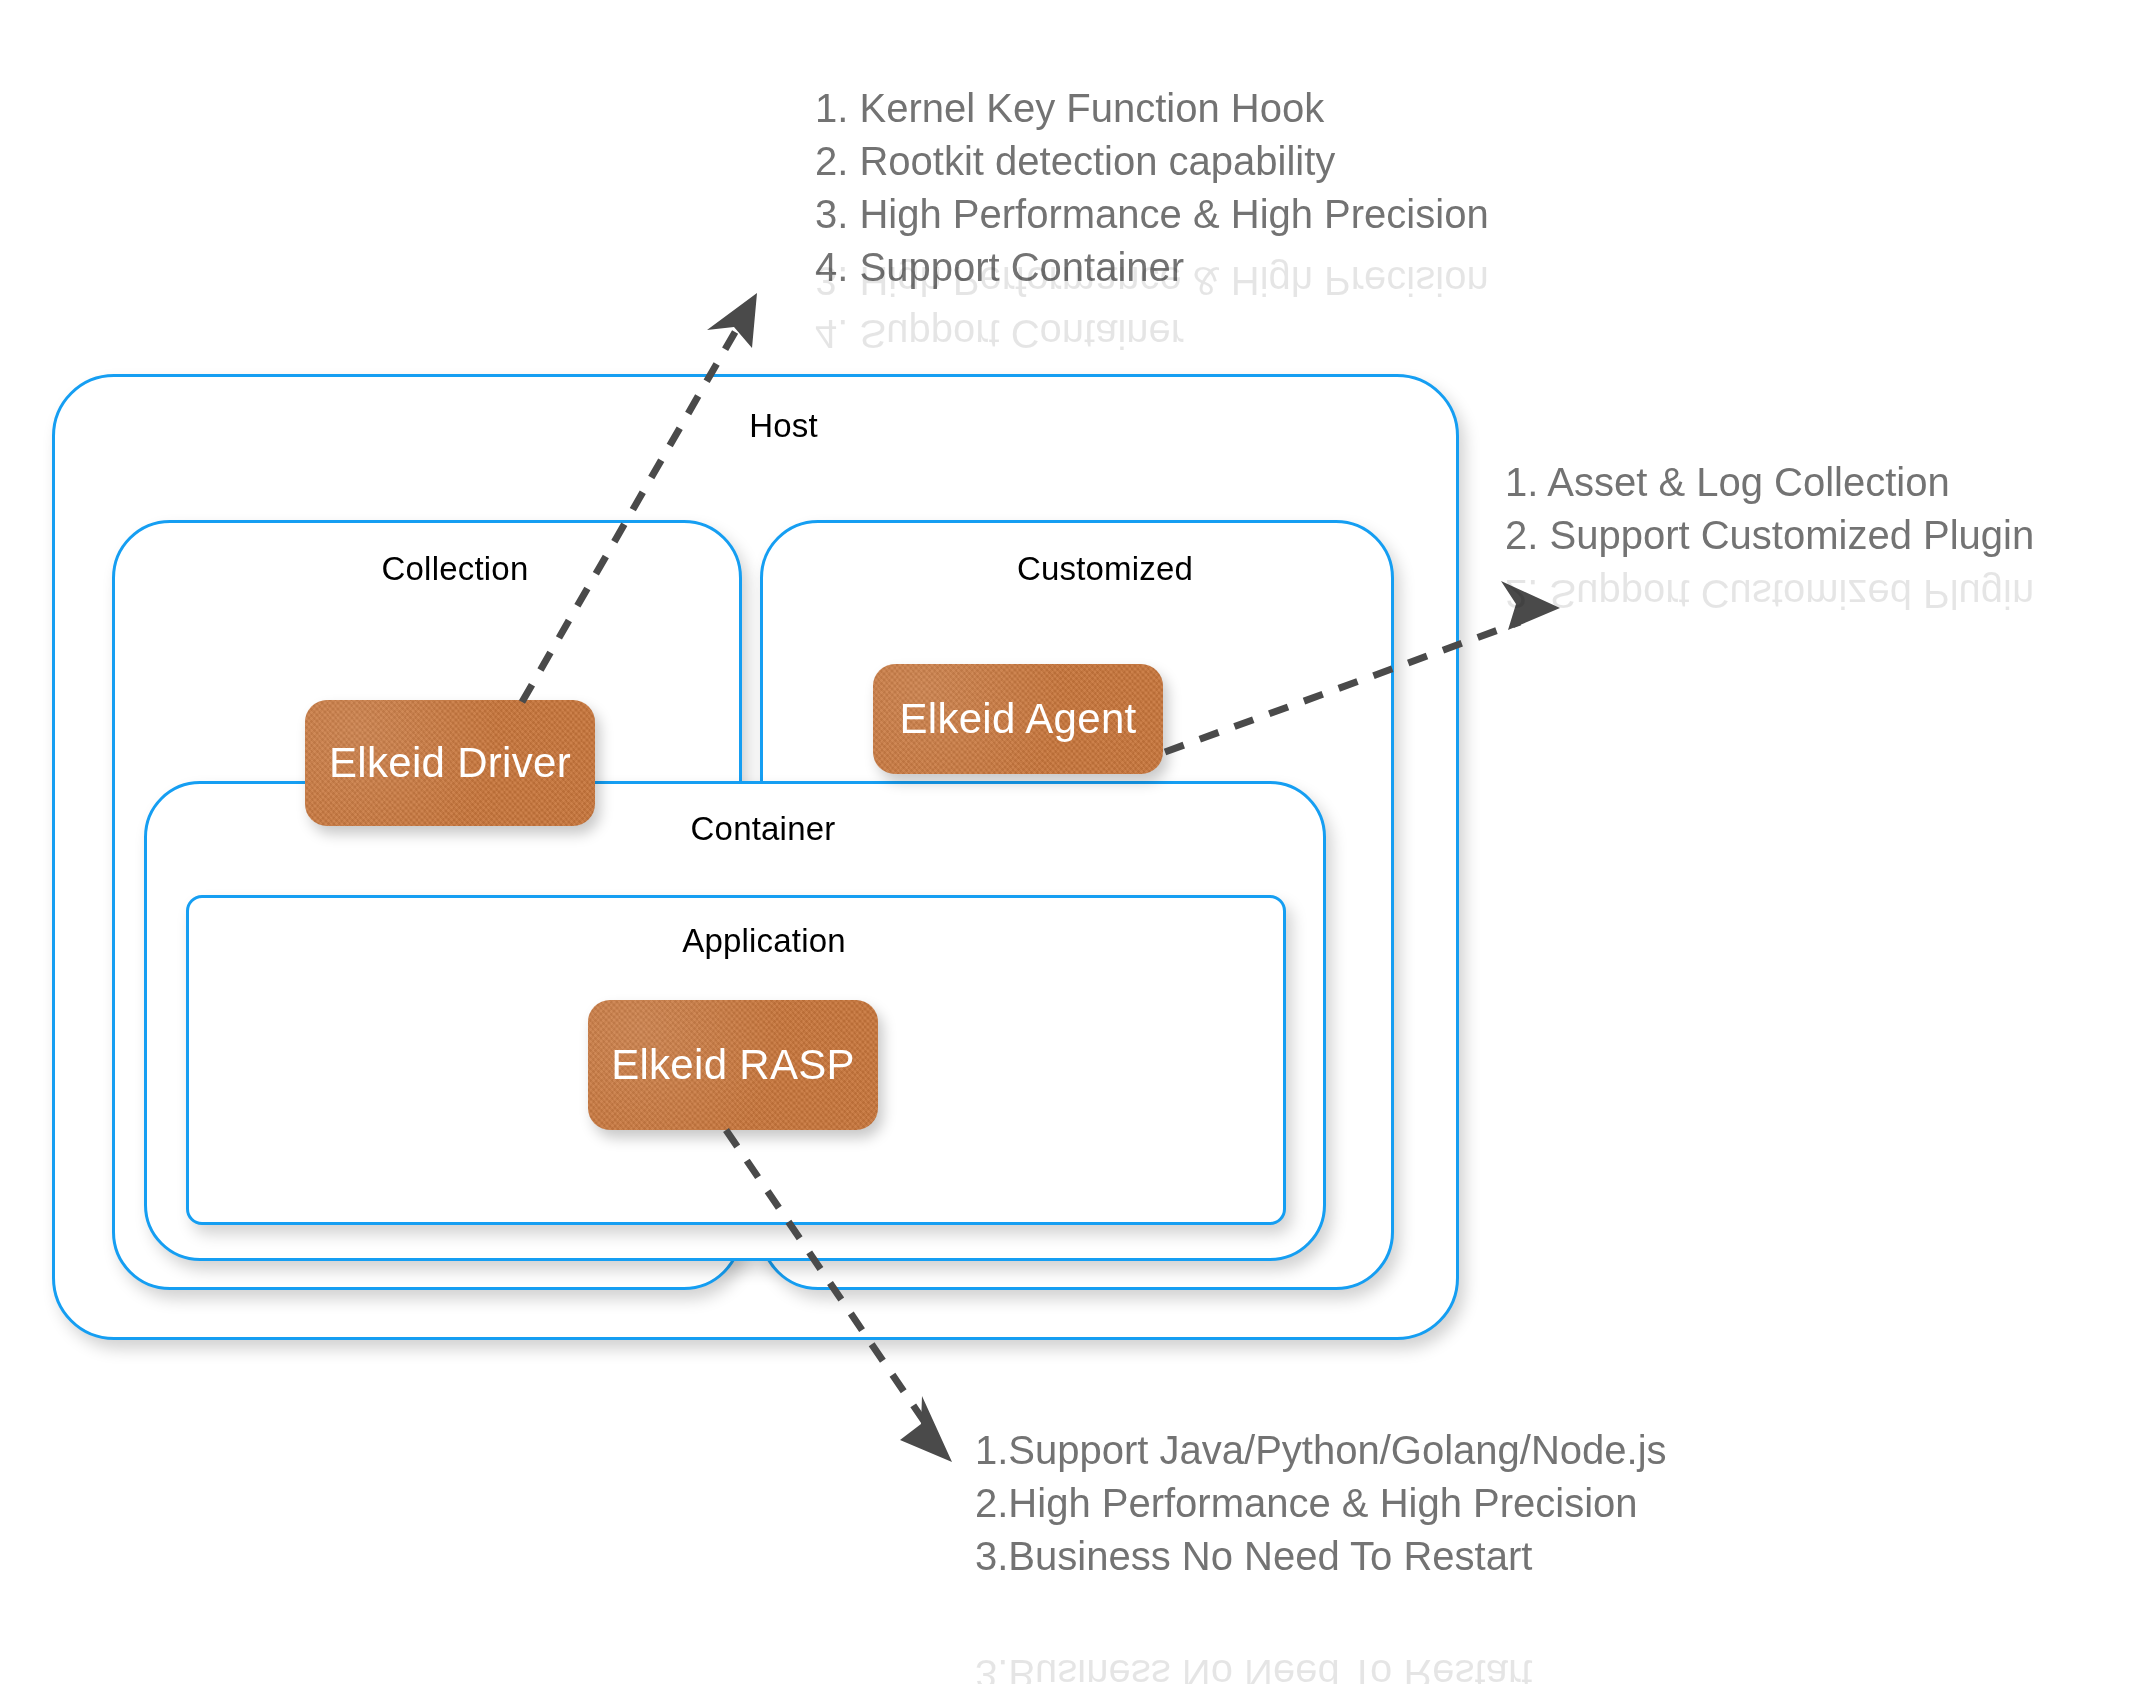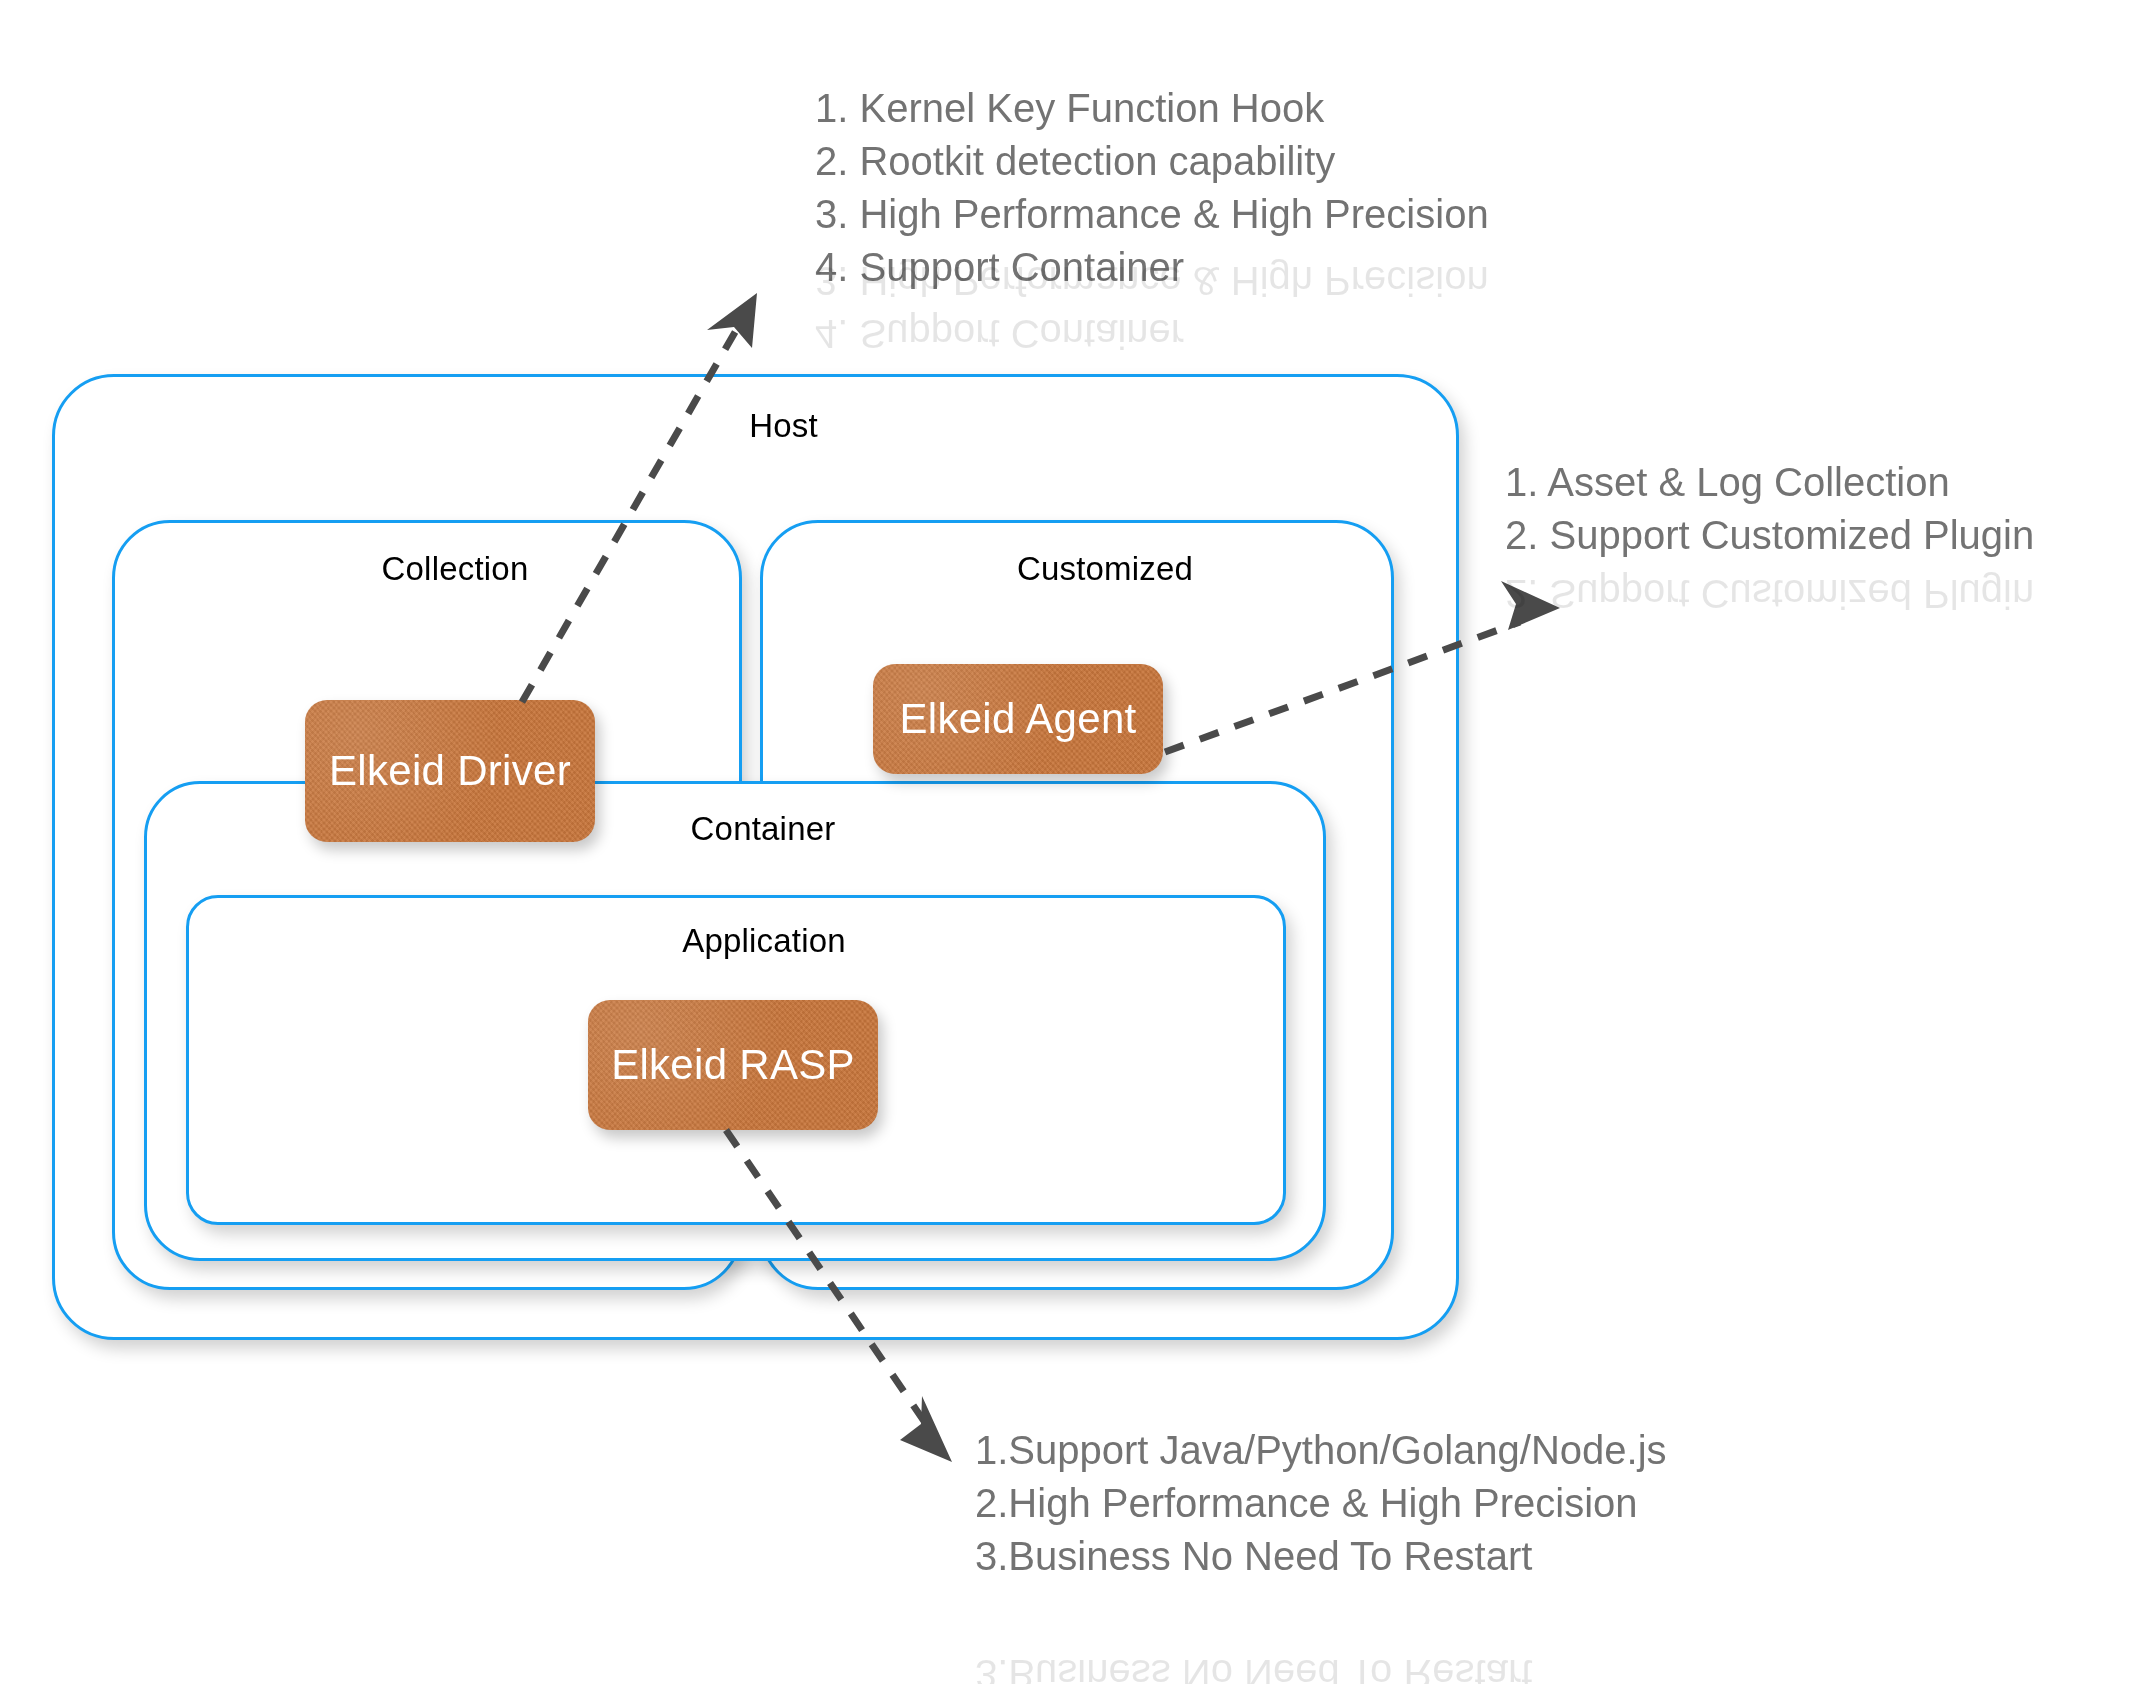--- a/index.html
+++ b/index.html
@@ -42,21 +42,21 @@
     color: #000000;
     letter-spacing: 0.2px;
     white-space: nowrap;
     margin-left: 28px;
   }
 
   #host-box      { left: 52px;  top: 374px;  width: 1407px; height: 966px; border-radius: 62px; }
   #kernel-box    { left: 112px; top: 520px;  width: 630px;  height: 770px; border-radius: 58px; }
   #user-box      { left: 760px; top: 520px;  width: 634px;  height: 770px; border-radius: 58px; }
   #container-box { left: 144px; top: 781px;  width: 1182px; height: 480px; border-radius: 56px; }
-  #application-box { left: 186px; top: 895px; width: 1100px; height: 330px; border-radius: 32px; }
+  #application-box { left: 186px; top: 895px; width: 1100px; height: 330px; border-radius: 16px; }
 
   
   #host-box > .box-label { top: 30px; }
   #kernel-box > .box-label { top: 27px; }
   #user-box > .box-label { top: 27px; }
   #container-box > .box-label { top: 26px; }
   #application-box > .box-label { top: 24px; }
 
   
   .component {
@@ -70,21 +70,21 @@
       repeating-linear-gradient(131deg, rgba(255,255,255,0.035) 0 2px, rgba(0,0,0,0.035) 2px 4px);
     box-shadow: 5px 8px 14px rgba(0,0,0,0.22);
     display: flex;
     align-items: center;
     justify-content: center;
     color: #ffffff;
     font-size: 42px;
     letter-spacing: 0.3px;
     white-space: nowrap;
   }
-  #driver-comp { left: 305px;  top: 700px;  width: 290px; height: 142px; }
+  #driver-comp { left: 305px;  top: 700px;  width: 290px; height: 126px; }
   #agent-comp  { left: 873px;  top: 664px;  width: 290px; height: 110px; }
   #rasp-comp   { left: 588px;  top: 1000px; width: 290px; height: 130px; }
 
   
   .annotation {
     position: absolute;
     font-size: 40px;
     line-height: 53px;
     color: #737373;
     white-space: nowrap;

